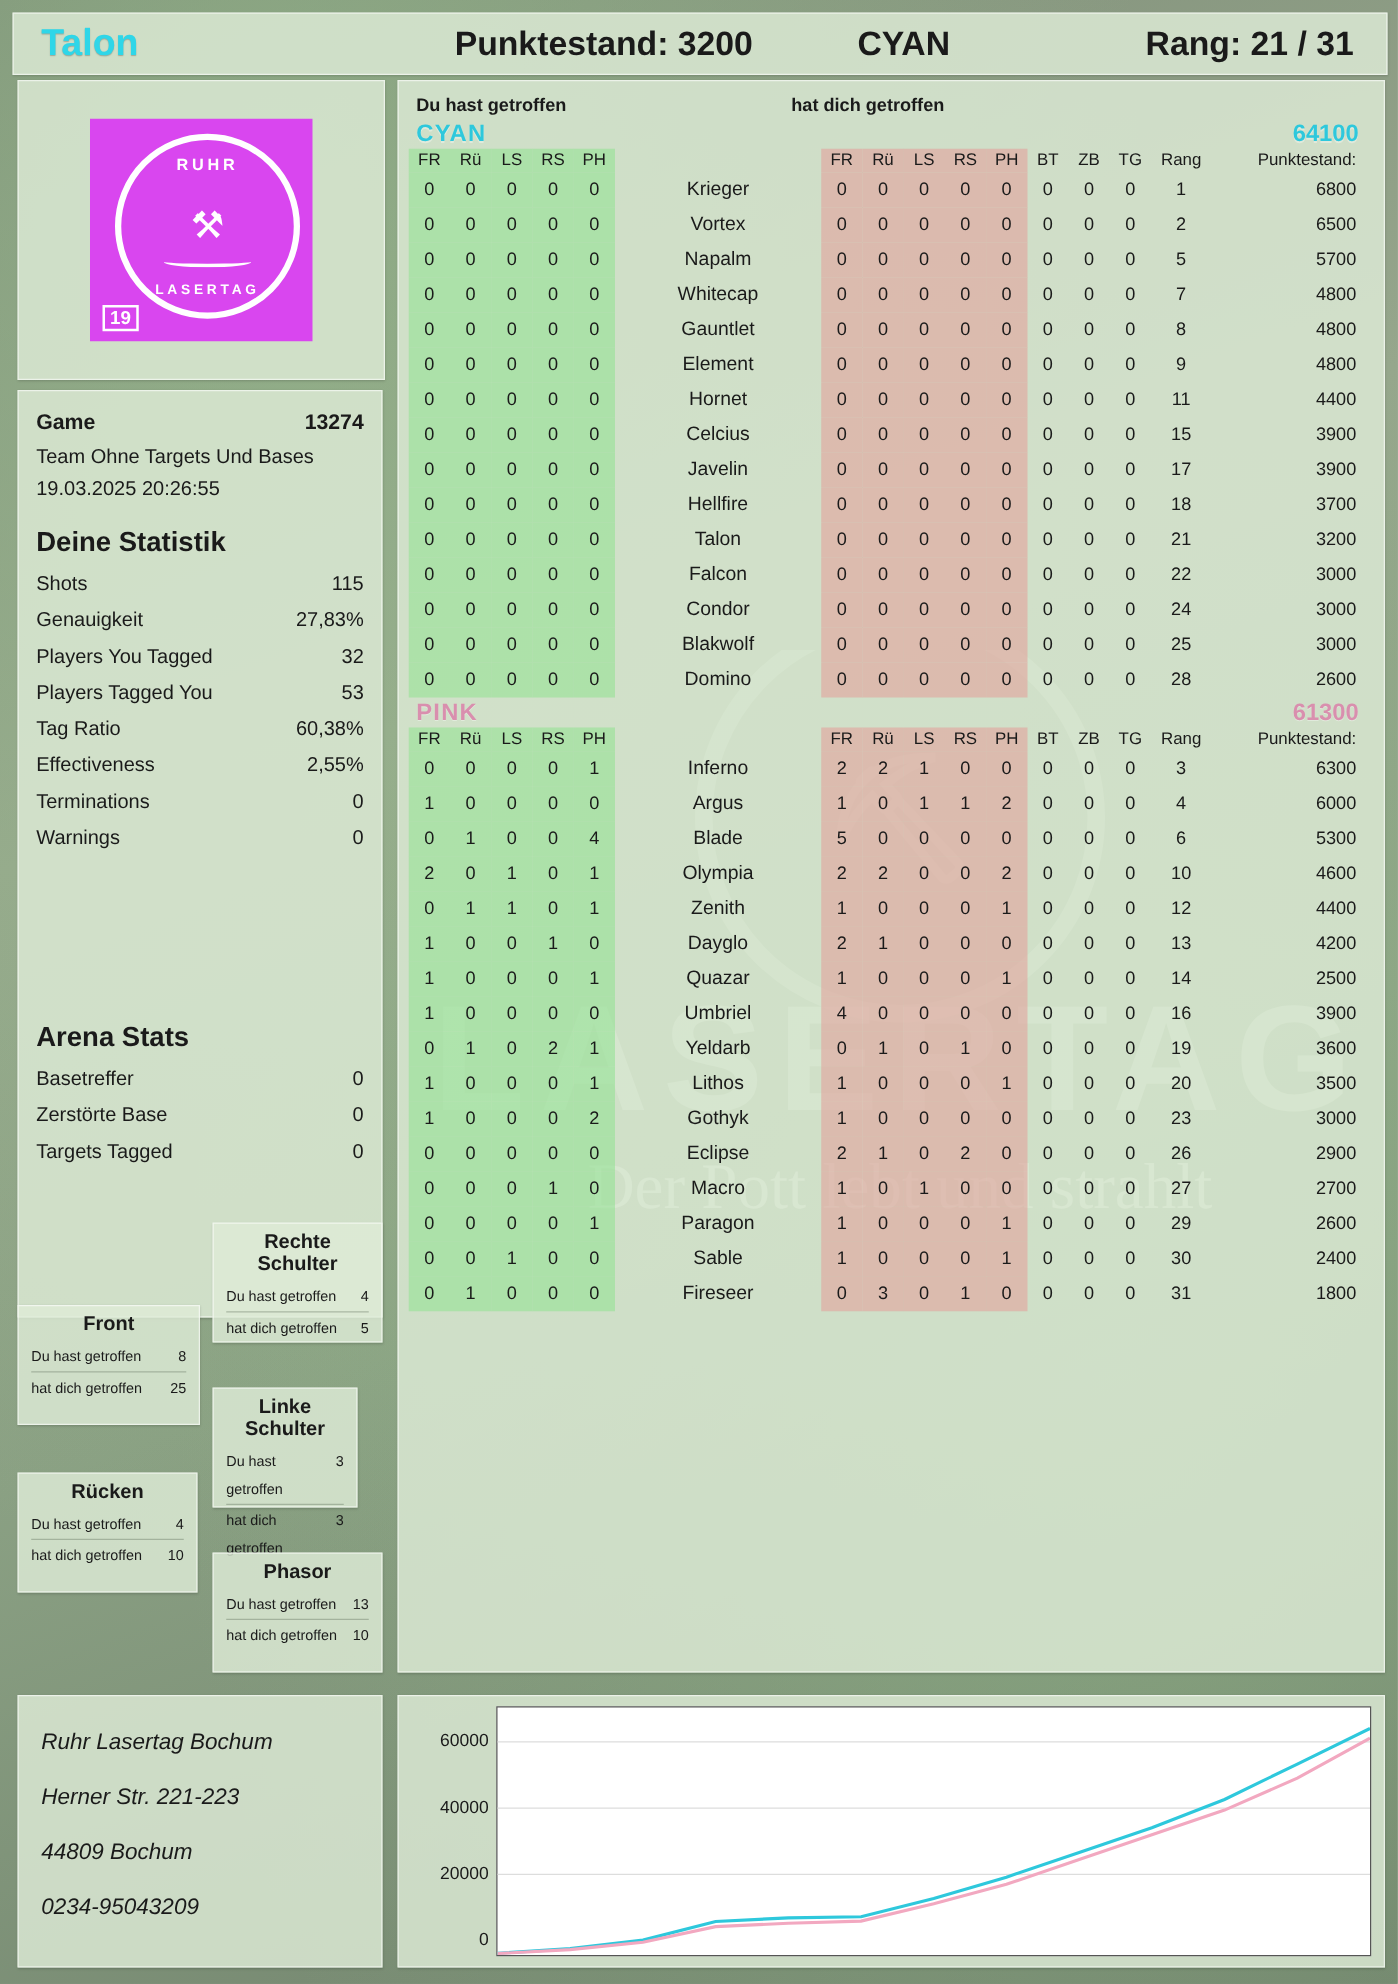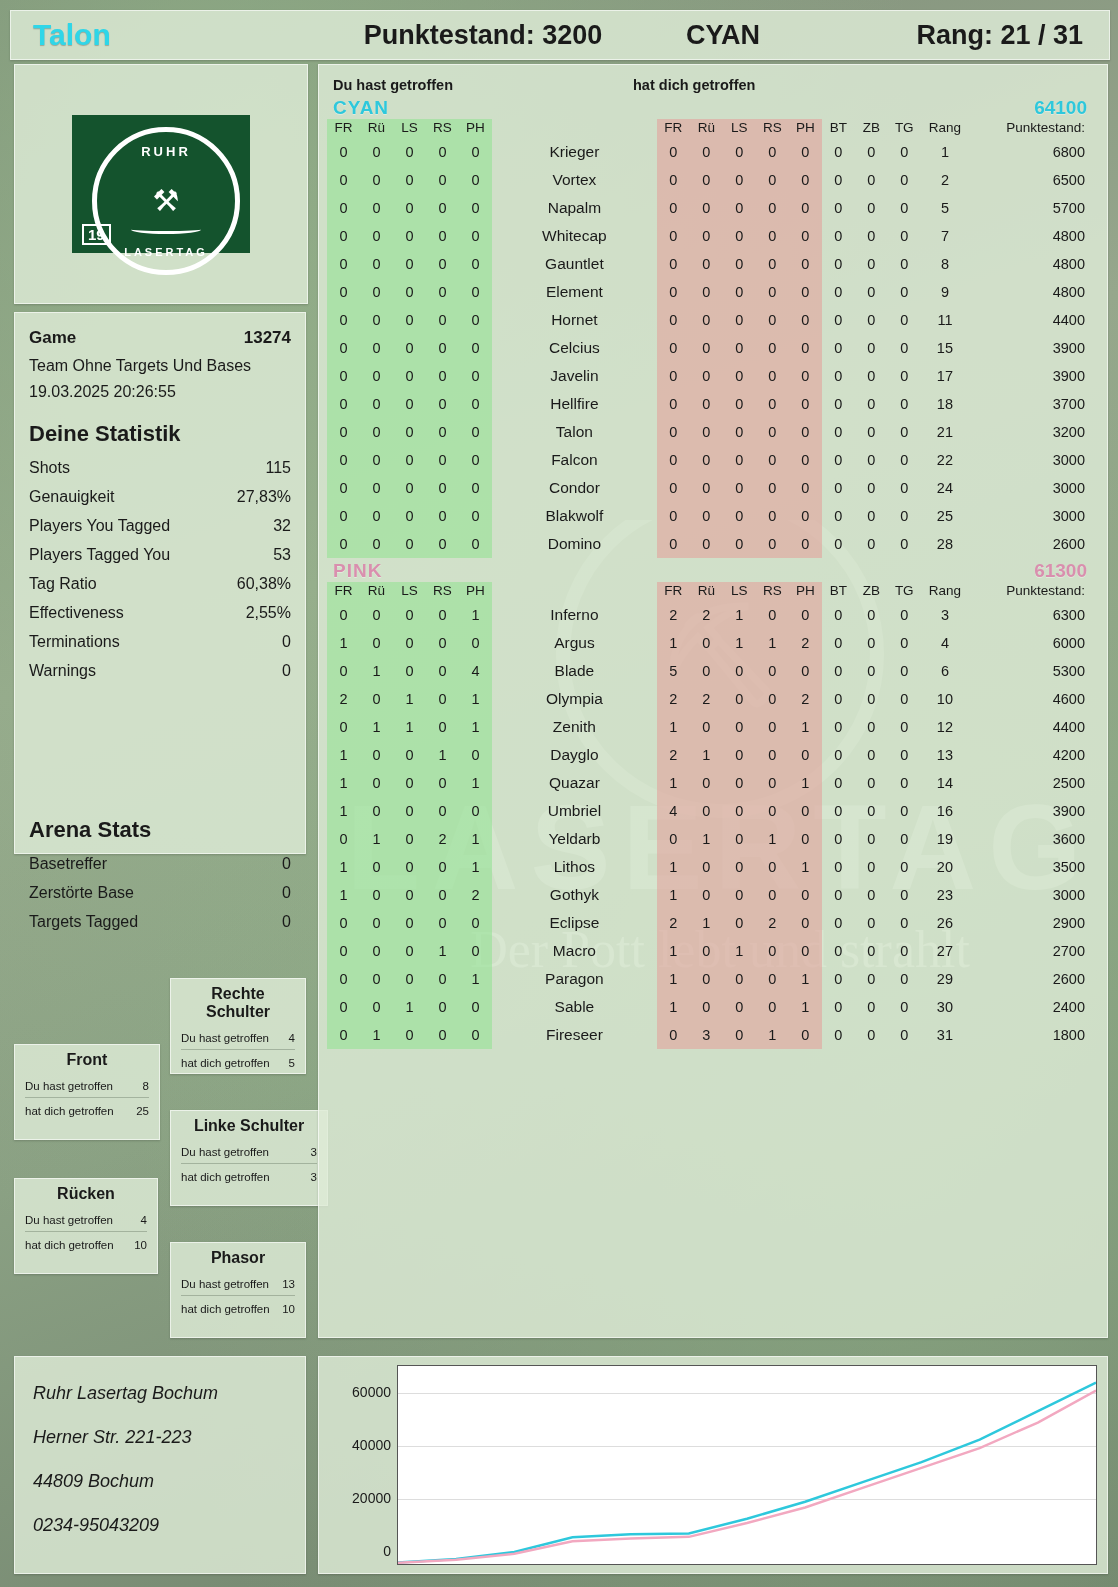--- a/index.html
+++ b/index.html
@@ -54,48 +54,48 @@
     color:#2fd6e8;font-size:30px;font-weight:bold;
     padding-left:22px;width:300px;
     text-shadow:0 1px 1px rgba(0,0,0,.25);
   }
   #header-score{font-size:27px;font-weight:bold;width:300px;text-align:center;}
   #header-team{font-size:27px;font-weight:bold;width:180px;text-align:center;}
   #header-rank{font-size:27px;font-weight:bold;flex:1;text-align:right;padding-right:26px;}
 
   
   #logo-panel{left:14px;top:64px;width:292px;height:238px;display:flex;align-items:center;justify-content:center;}
-  .logo-box{width:178px;height:138px;background:#14532d;position:relative;}
+  .logo-box{width:178px;height:178px;background:#d946ef;position:relative;}
   .logo-ring{
     position:absolute;left:20px;top:12px;width:138px;height:138px;border-radius:50%;
     border:5px solid #fff;display:flex;align-items:center;justify-content:center;
     flex-direction:column;
   }
   .logo-top{position:absolute;top:12px;width:100%;text-align:center;color:#fff;font-size:13px;letter-spacing:3px;font-weight:bold;}
   .logo-bottom{position:absolute;bottom:12px;width:100%;text-align:center;color:#fff;font-size:11px;letter-spacing:3px;font-weight:bold;}
   .logo-mid{color:#fff;font-size:30px;line-height:1;}
   .logo-wave{position:absolute;bottom:36px;left:34px;width:70px;height:6px;border-bottom:3px solid #fff;border-radius:50%;}
   .logo-num{position:absolute;left:10px;bottom:8px;color:#fff;font-size:15px;font-weight:bold;border:2px solid #fff;padding:0 4px;}
 
-  #info-panel{left:14px;top:312px;width:292px;height:542px;padding:10px 14px;box-sizing:border-box;}
+  #info-panel{left:14px;top:312px;width:292px;height:742px;padding:10px 14px;box-sizing:border-box;}
   .sec-title{font-size:22px;font-weight:bold;margin:6px 0 6px;}
   .row{display:flex;justify-content:space-between;font-size:16px;line-height:29px;}
   .row .k{}
   .row .v{}
   .single{font-size:16px;line-height:26px;}
   .spacer{height:126px;}
 
   
   .zone{padding:6px 10px;box-sizing:border-box;}
   .zone h4{margin:0 0 4px;font-size:16px;text-align:center;font-weight:bold;}
   .zline{display:flex;justify-content:space-between;font-size:11.5px;line-height:22px;border-top:1px solid rgba(120,135,115,.5);padding-top:2px;}
   .zline:first-of-type{border-top:none;}
   #zone-right-shoulder{left:170px;top:978px;width:136px;height:96px;}
   #zone-front{left:14px;top:1044px;width:146px;height:96px;}
-  #zone-left-shoulder{left:170px;top:1110px;width:158px;height:96px;}
+  #zone-left-shoulder{left:170px;top:1110px;width:116px;height:96px;}
   #zone-back{left:14px;top:1178px;width:144px;height:96px;}
   #zone-phasor{left:170px;top:1242px;width:136px;height:96px;}
 
   #address-panel{left:14px;top:1356px;width:292px;height:218px;padding:14px 18px;box-sizing:border-box;}
   .addr-line{font-size:18px;line-height:44px;font-style:italic;}
 
   
   #scores-panel{left:318px;top:64px;width:790px;height:1274px;padding:6px 8px;box-sizing:border-box;}
   .colhead{display:flex;font-size:14.5px;font-weight:bold;padding:6px 0 2px;}
   .ch-left{width:300px;padding-left:6px;}

